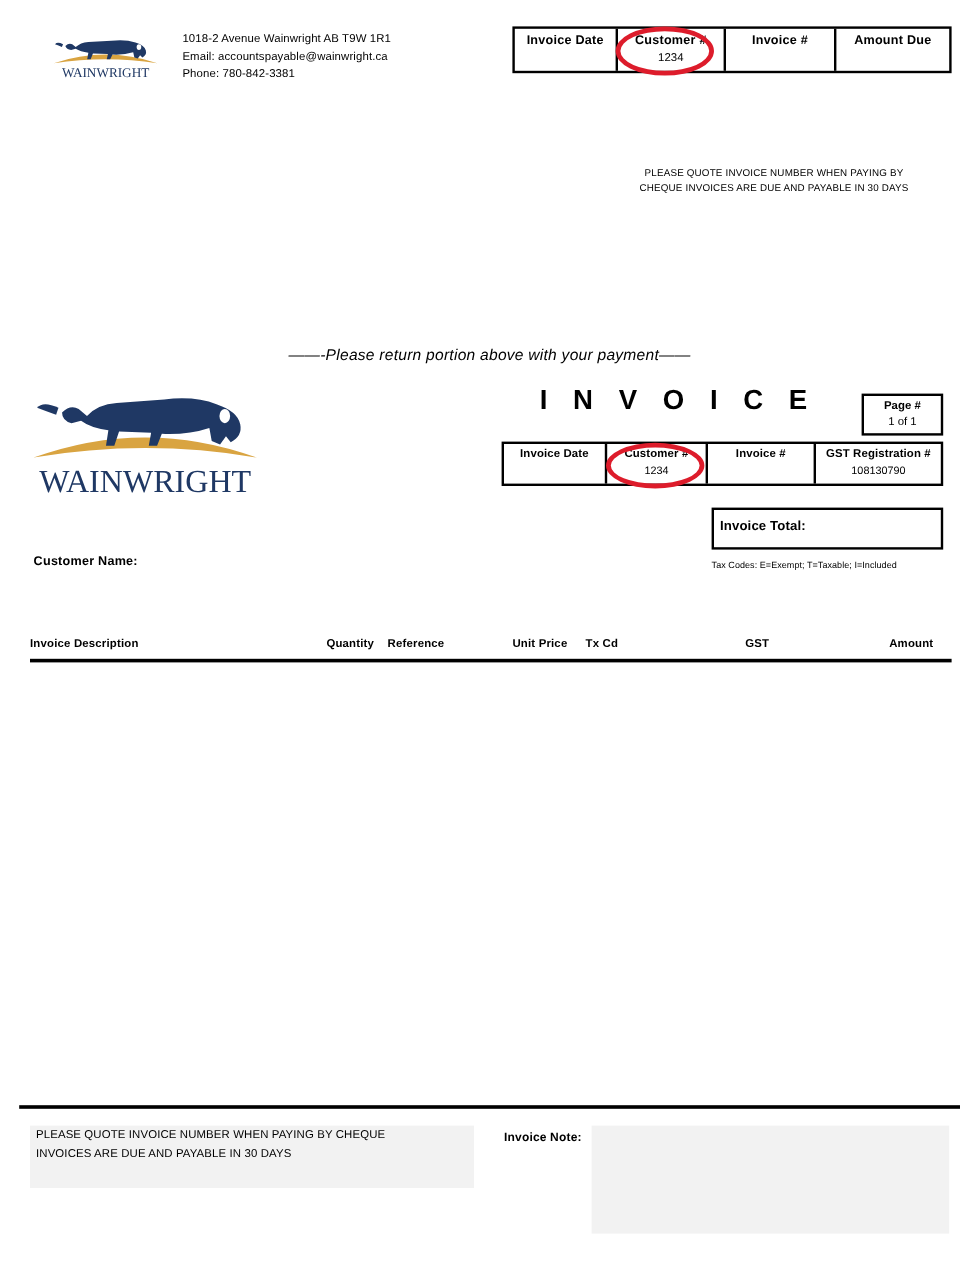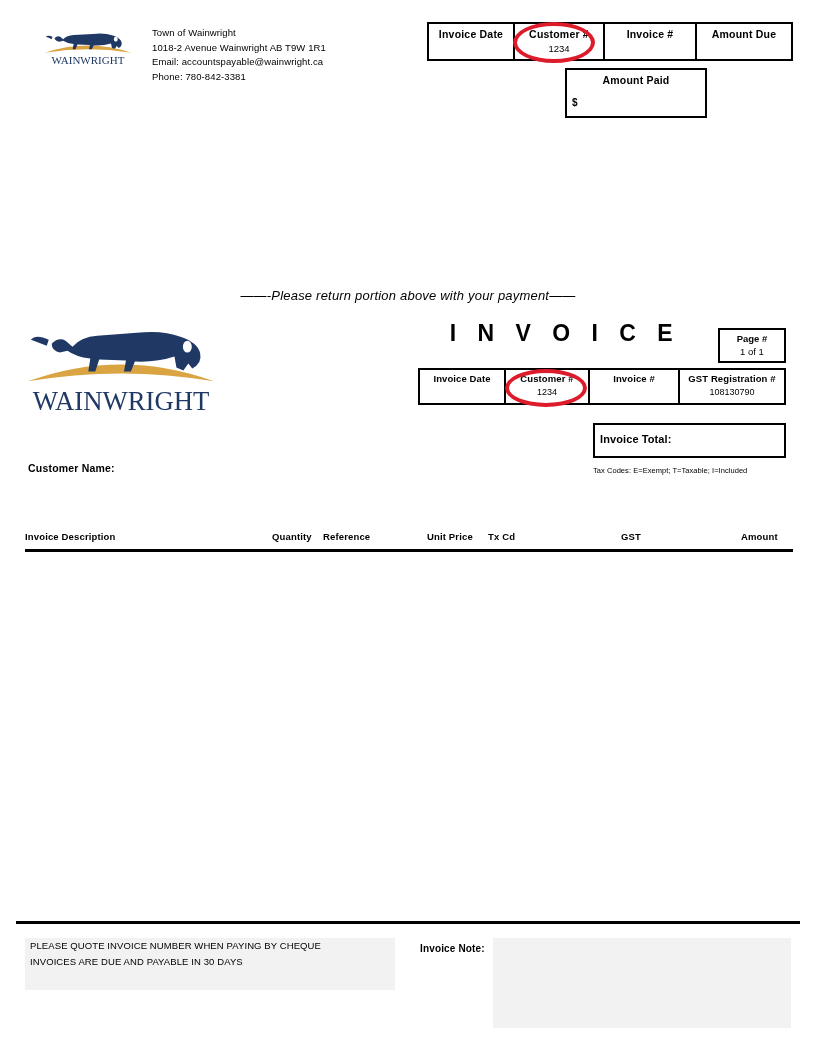--- a/index.html
+++ b/index.html
@@ -214,21 +214,20 @@
                Q168 33 170 42 Q172 50 164 54 L160 50 L156 56 L150 54 L148 45
                Q132 50 112 49 L108 57 L102 57 L104 48 L78 47 L74 57 L68 57
                L70 46 Q56 44 48 39 L40 41 Q32 40 30 34 Z" fill="#1f3864"></path>
       <ellipse cx="158" cy="36" rx="4" ry="5" fill="#ffffff"></ellipse>
       <path d="M26 31 Q16 26 12 31 Q18 33 24 36 Z" fill="#1f3864"></path>
       <text x="100" y="88" font-family="Liberation Serif, serif" font-size="23" fill="#1f3864" text-anchor="middle" letter-spacing="0">WAINWRIGHT</text>
     </svg>
   </div>
 
   <div class="abs" id="remit-address">
-    <div>Town of Wainwright</div>
     <div>1018-2 Avenue Wainwright AB T9W 1R1</div>
     <div>Email: accountspayable@wainwright.ca</div>
     <div>Phone: 780-842-3381</div>
   </div>
 
   <div class="abs" id="stub-table">
     <div class="cell c-date">
       <div class="hd">Invoice Date</div>
       <div class="vl"></div>
     </div>
@@ -241,25 +240,25 @@
       <div class="vl"></div>
     </div>
     <div class="cell c-due">
       <div class="hd">Amount Due</div>
       <div class="vl"></div>
     </div>
   </div>
 
   <div class="red-circle" id="circle-stub"></div>
 
-  <div class="abs" id="amount-paid-box">
-    <div id="amount-paid-label">Amount Paid</div>
-    <div id="amount-paid-currency">$</div>
-  </div>
-
+
+  <div class="abs" id="stub-notice">
+    <div>PLEASE QUOTE INVOICE NUMBER WHEN PAYING BY</div>
+    <div>CHEQUE INVOICES ARE DUE AND PAYABLE IN 30 DAYS</div>
+  </div>
 
   <div class="abs" id="perforation-note">——-Please return portion above with your payment——</div>
 
   <div class="abs" id="main-logo">
     <svg viewBox="0 0 200 105" width="198" height="104" xmlns="http://www.w3.org/2000/svg">
       <path d="M6 70 Q100 36 194 70 Q100 54 6 70 Z" fill="#d9a441"></path>
       <path d="M30 32 Q37 25 44 29 L51 35 Q60 25 76 24 L116 21 Q142 18 160 25
                Q178 31 180 42 Q182 52 172 57 L168 52 L163 59 L156 56 L154 45
                Q136 51 114 50 L110 60 L103 60 L105 49 L78 48 L74 60 L67 60
                L69 47 Q54 45 46 39 L38 41 Q30 39 30 32 Z" fill="#1f3864"></path>

